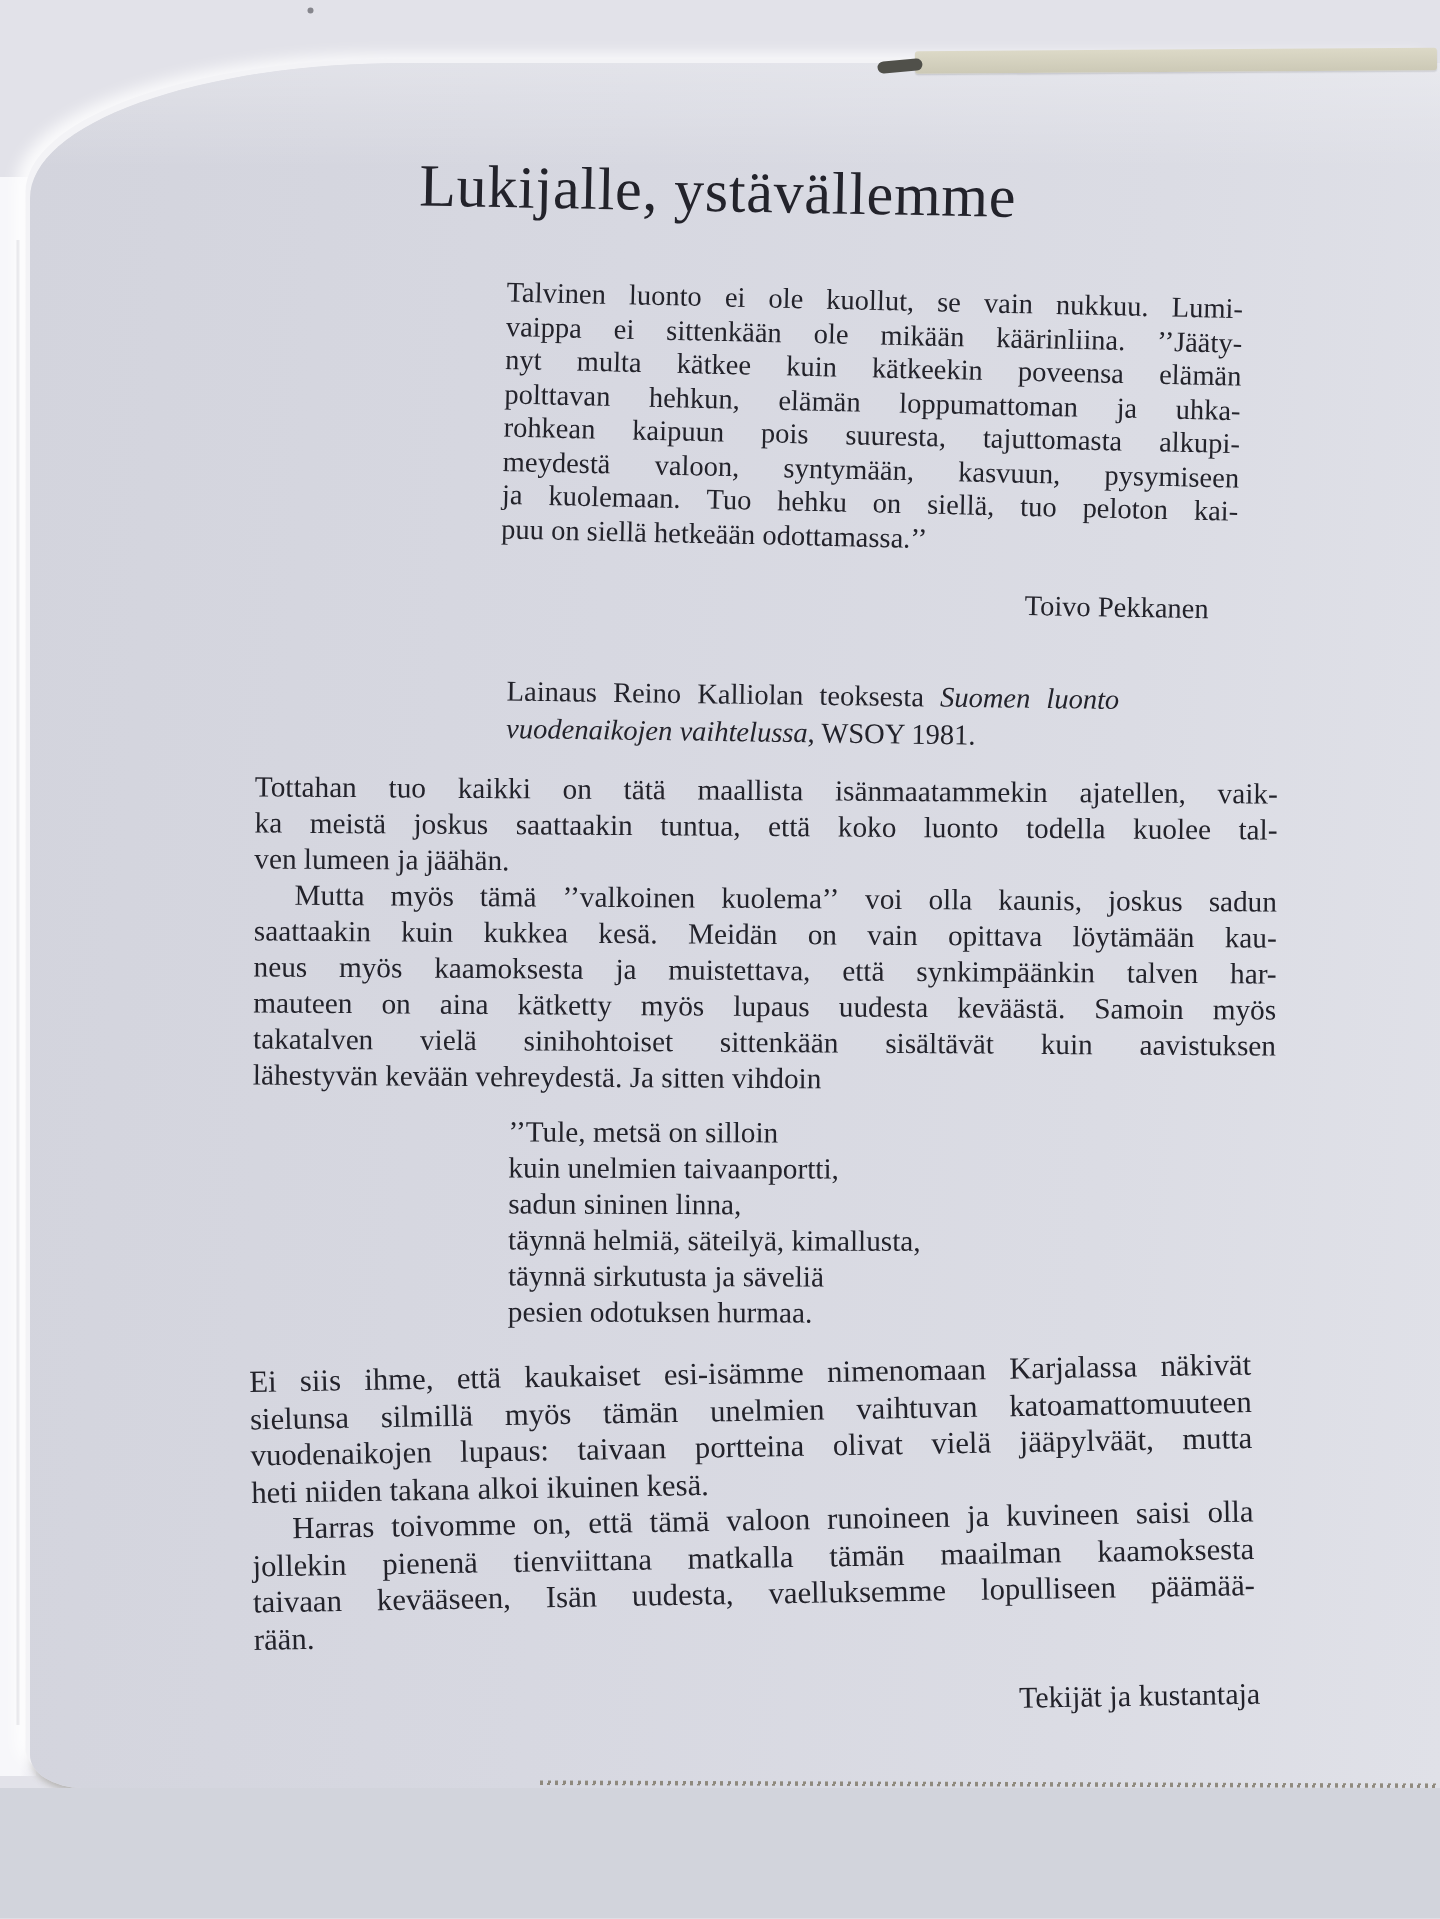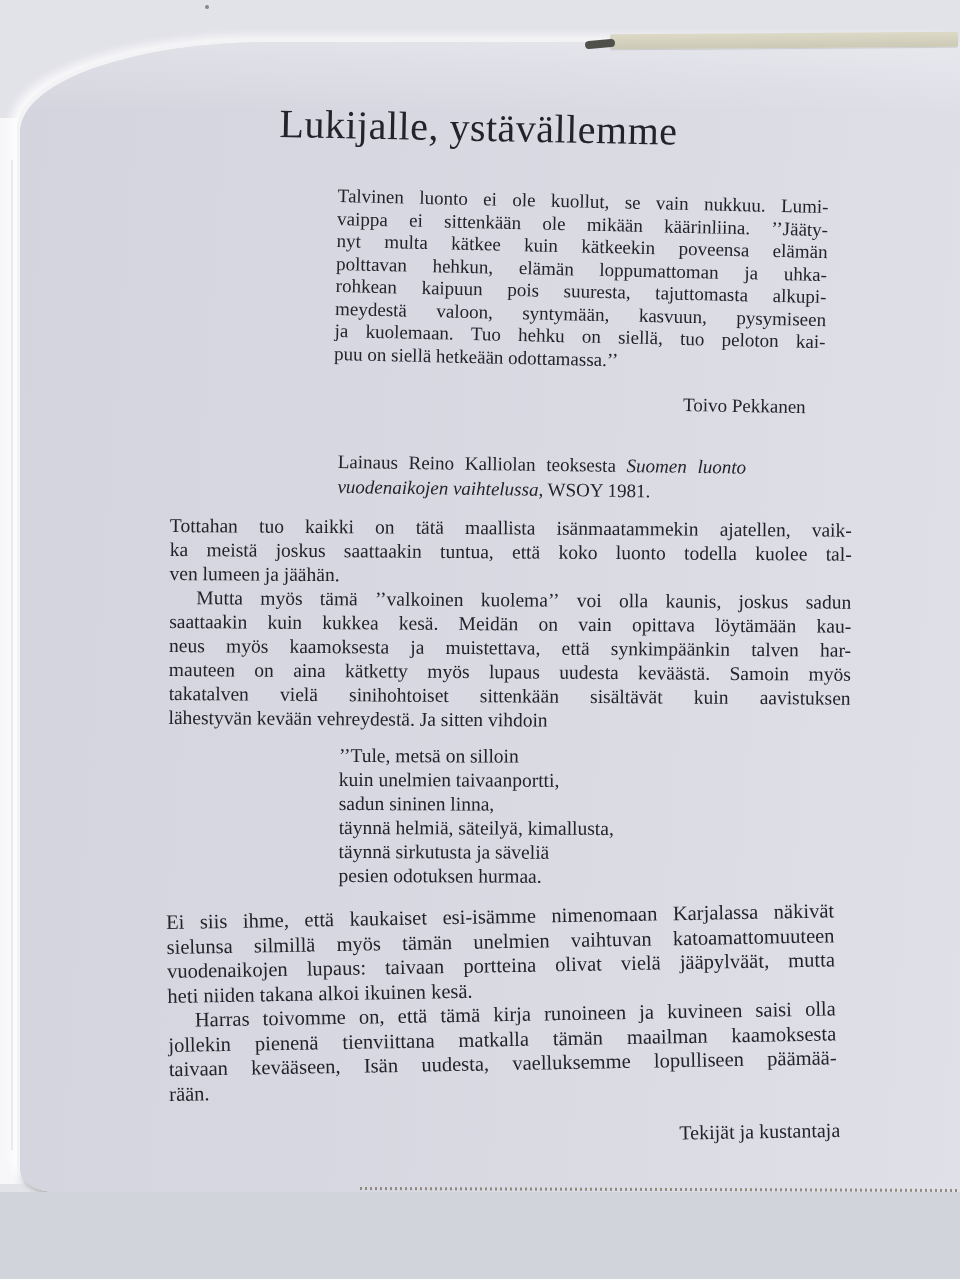--- a/index.html
+++ b/index.html
@@ -315,21 +315,21 @@
         </div>
         <div class="line">heti niiden takana alkoi ikuinen kesä.</div>
       </div>
     <div class="indent">
         <div class="line fj">
           <span>Harras</span>
           <span>toivomme</span>
           <span>on,</span>
           <span>että</span>
           <span>tämä</span>
-          <span>kirja</span>
+          <span>valoon</span>
           <span>runoineen</span>
           <span>ja</span>
           <span>kuvineen</span>
           <span>saisi</span>
           <span>olla</span>
         </div>
         <div class="line fj">
           <span>jollekin</span>
           <span>pienenä</span>
           <span>tienviittana</span>

